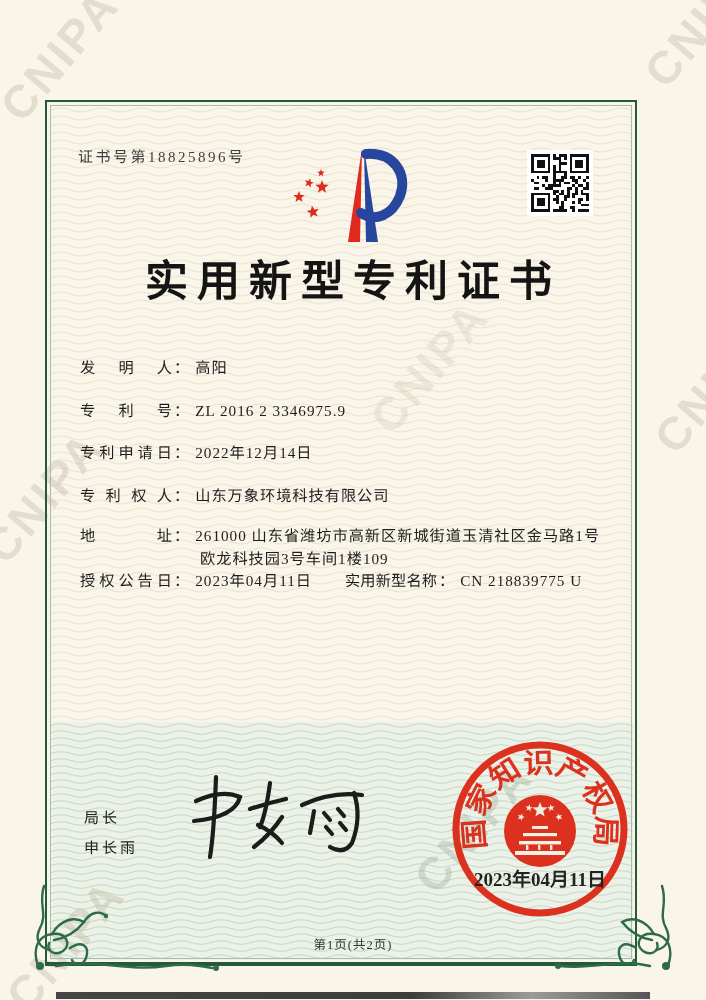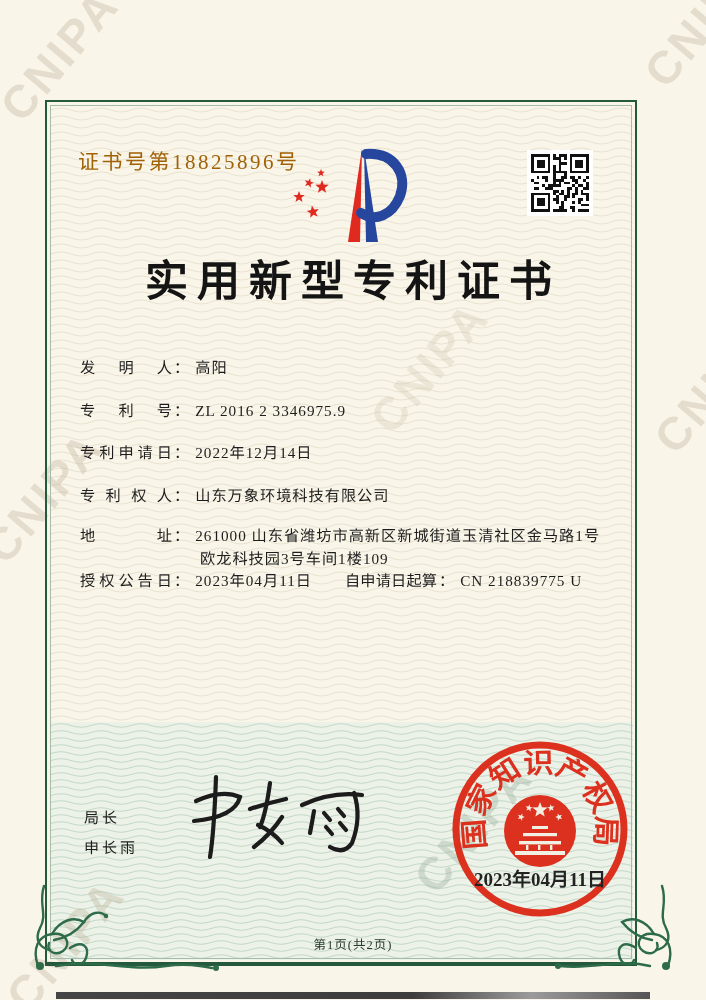--- a/index.html
+++ b/index.html
@@ -5,21 +5,21 @@
   html,body{margin:0;padding:0;background:#e8e8e8;}
   .page{position:relative;width:706px;height:1000px;background:#faf5e9;overflow:hidden;
         font-family:"Liberation Serif","DejaVu Serif",serif;color:#1e1e1e;}
   .abs{position:absolute;}
   .wm{position:absolute;font-family:"Liberation Sans","DejaVu Sans",sans-serif;font-weight:bold;
       font-size:46px;letter-spacing:3px;color:rgba(186,174,150,.33);transform:rotate(-50deg);
       white-space:nowrap;pointer-events:none;}
   .frame-outer{position:absolute;left:45px;top:100px;width:588px;height:860px;
       border:2px solid #24593d;border-bottom-width:4px;}
   .frame-inner{position:absolute;left:3px;top:3px;right:3px;bottom:3px;border:1px solid #a3bcab;}
-  .certno{position:absolute;left:78px;top:145px;font-size:21px;letter-spacing:2.5px;color:#a16207;}
+  .certno{position:absolute;left:78px;top:145px;font-size:15px;letter-spacing:2.5px;color:#404040;}
   .title{position:absolute;left:0;right:0;top:246px;text-align:center;font-size:43px;
          font-weight:bold;letter-spacing:9px;color:#141414;}
   .row{position:absolute;left:80px;right:58px;font-size:15.2px;color:#1d1d1d;}
   .flabel{display:inline-block;width:92px;text-align:justify;text-align-last:justify;
           vertical-align:top;}
   .colon{margin:0 6px 0 2px;}
   .fvalue{letter-spacing:1px;}
   .addr2{position:absolute;left:120px;top:23px;letter-spacing:1px;}
   .grant2{position:absolute;left:265px;top:0;white-space:nowrap;}
   .paras{position:absolute;left:76px;right:64px;top:598px;font-size:13.6px;line-height:22px;
@@ -258,21 +258,21 @@
   <div class="row" style="top:483px;">
     <span class="flabel">专利权人</span><span class="colon">：</span><span class="fvalue">山东万象环境科技有限公司</span>
   </div>
   <div class="row" style="top:523px;height:46px;">
     <span class="flabel">地址</span><span class="colon">：</span><span class="fvalue">261000 山东省潍坊市高新区新城街道玉清社区金马路1号</span>
     <span class="addr2 fvalue">欧龙科技园3号车间1楼109</span>
   </div>
   <div class="row" style="top:568px;">
     <span class="flabel">授权公告日</span><span class="colon">：</span><span class="fvalue">2023年04月11日</span>
     <span class="grant2">
-      <span class="flabel">自申请日起算</span><span class="colon">：</span><span class="fvalue">CN 218839775 U</span>
+      <span class="flabel">实用新型名称</span><span class="colon">：</span><span class="fvalue">CN 218839775 U</span>
     </span>
   </div>
 
 
   <div class="signer" style="top:806px;">局长</div>
   <div class="signer" style="top:836px;">申长雨</div>
 
   <svg class="abs" style="left:182px;top:765px;" width="200" height="100" viewBox="0 0 200 100">
     <g fill="none" stroke="#1c1c1c" stroke-width="4.2" stroke-linecap="round">
       <path d="M34 12 C 33 40, 32 68, 28 92"></path>

